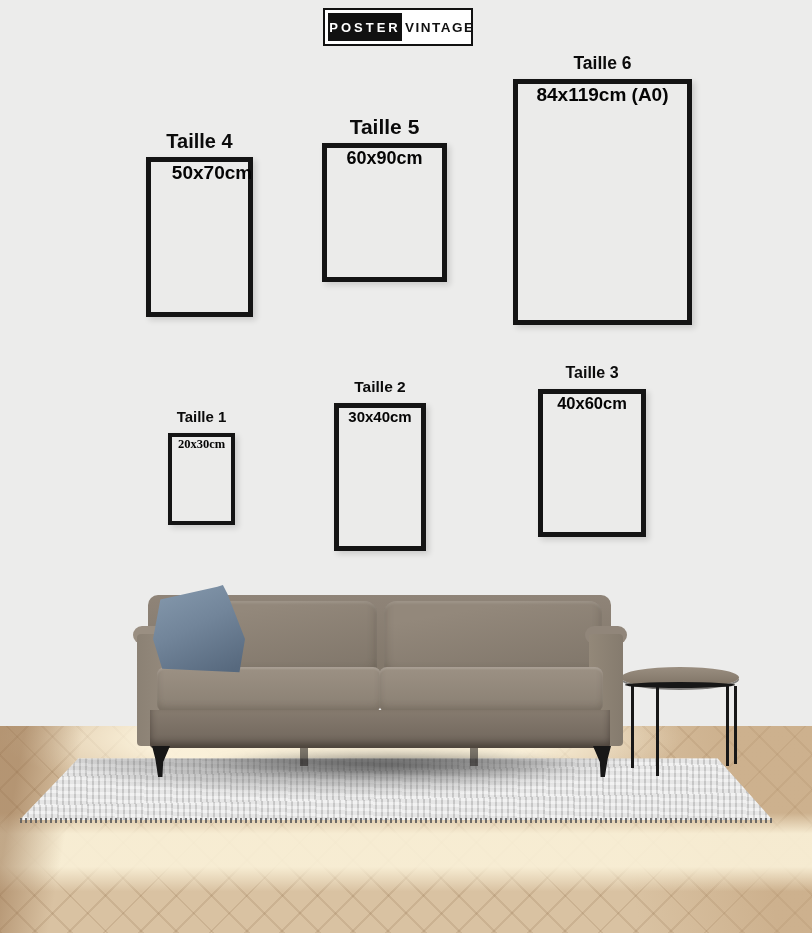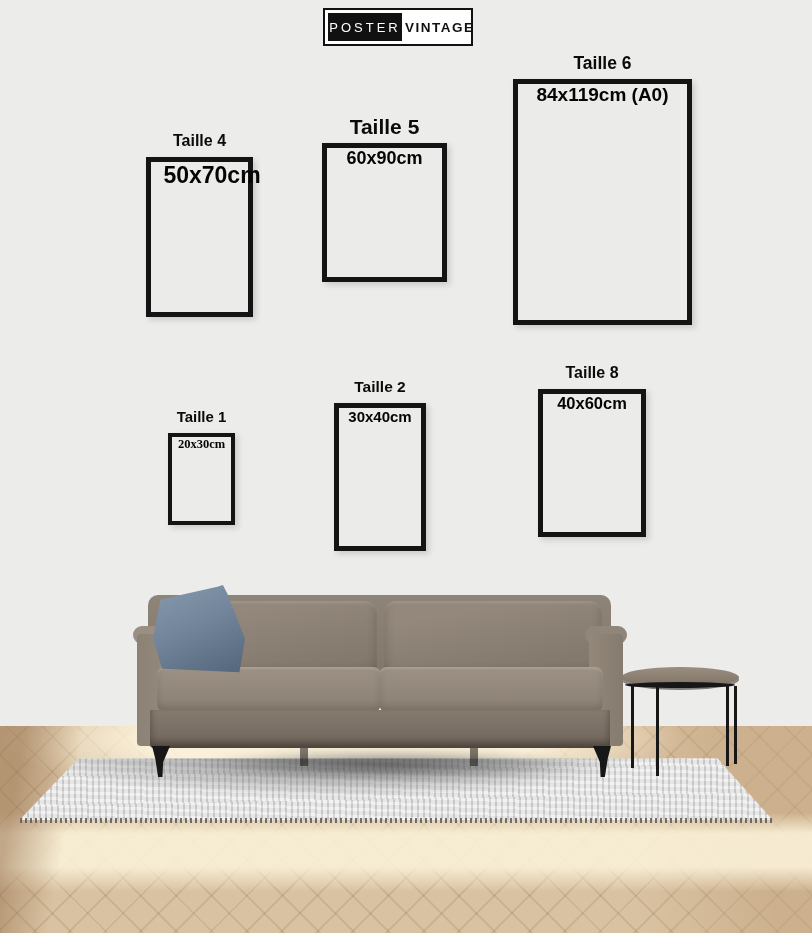--- a/index.html
+++ b/index.html
@@ -16,42 +16,42 @@
 
   
   .logo{
     position:absolute;left:323px;top:8px;width:150px;height:38px;
     background:#fff;border:2px solid var(--logo-black);
     box-sizing:border-box;display:flex;align-items:stretch;padding:3px;gap:3px;
   }
   .logo-poster{
     background:var(--logo-black);color:#fff;flex:0 0 74px;
     display:flex;align-items:center;justify-content:center;
-    font-size:13px;font-weight:400;letter-spacing:3px;
+    font-size:13px;font-weight:700;letter-spacing:3px;
   }
   .logo-vintage{
     color:var(--logo-black);flex:1;display:flex;align-items:center;justify-content:center;
     font-size:13.5px;font-weight:800;letter-spacing:1.5px;
   }
 
   
   .size{position:absolute;z-index:7;}
   .size-label{
     position:absolute;left:-30px;right:-30px;top:0;height:20px;line-height:20px;
     text-align:center;font-weight:bold;color:var(--text);
   }
   .size-frame{
     position:absolute;left:0;top:26px;right:0;
     background:var(--frame-bg);border:5px solid var(--frame-border);
     box-sizing:border-box;display:flex;align-items:flex-start;justify-content:center;
     box-shadow:3px 3px 6px rgba(0,0,0,0.14);
   }
   .size-dim{font-weight:bold;color:#050505;white-space:nowrap;}
 
-  .size-4{left:146px;top:131px;width:107px;} .size-4 .size-frame{height:160px;} .size-4 .size-label{font-size:16px;} .size-4 .size-dim{font-size:23px;margin-left:25px;}
+  .size-4{left:146px;top:131px;width:107px;} .size-4 .size-frame{height:160px;} .size-4 .size-label{font-size:20px;} .size-4 .size-dim{font-size:19px;margin-left:25px;}
   .size-5{left:322px;top:117px;width:125px;} .size-5 .size-frame{height:139px;} .size-5 .size-label{font-size:21px;} .size-5 .size-dim{font-size:18px;}
   .size-6{left:513px;top:53px;width:179px;}  .size-6 .size-frame{height:246px;} .size-6 .size-label{font-size:17.5px;} .size-6 .size-dim{font-size:19px;}
   .size-1{left:168px;top:407px;width:67px;}  .size-1 .size-frame{height:92px;border-width:4px;} .size-1 .size-label{font-size:15px;} .size-1 .size-dim{font-size:12.5px;font-family:Liberation Serif, serif;}
   .size-2{left:334px;top:377px;width:92px;}  .size-2 .size-frame{height:148px;} .size-2 .size-label{font-size:15.5px;} .size-2 .size-dim{font-size:15px;}
   .size-3{left:538px;top:363px;width:108px;} .size-3 .size-frame{height:148px;} .size-3 .size-label{font-size:16px;} .size-3 .size-dim{font-size:16.5px;}
 
   
   .floor{
     position:absolute;left:0;top:726px;width:812px;height:207px;z-index:1;
     background-color:var(--wood);
@@ -166,21 +166,21 @@
       <span class="size-dim">20x30cm</span>
     </div>
   </div>
   <div class="size size-2">
     <div class="size-label">Taille 2</div>
     <div class="size-frame">
       <span class="size-dim">30x40cm</span>
     </div>
   </div>
   <div class="size size-3">
-    <div class="size-label">Taille 8</div>
+    <div class="size-label">Taille 3</div>
     <div class="size-frame">
       <span class="size-dim">40x60cm</span>
     </div>
   </div>
 
   <div class="floor"></div>
   <div class="rug"></div>
   <div class="rug-fringe"></div>
   <div class="sofa-shadow"></div>
 

